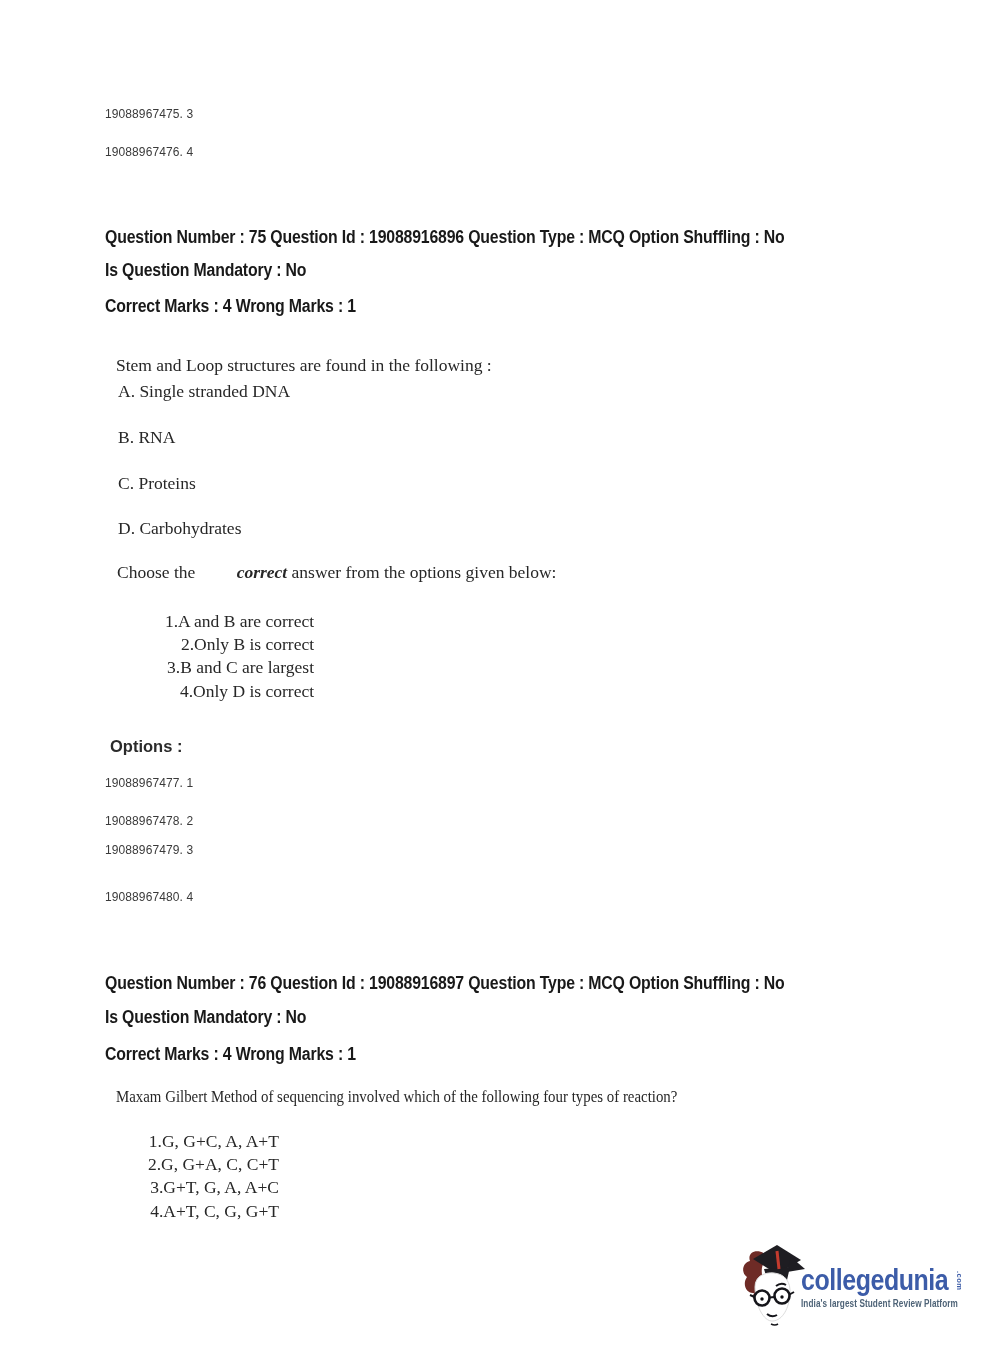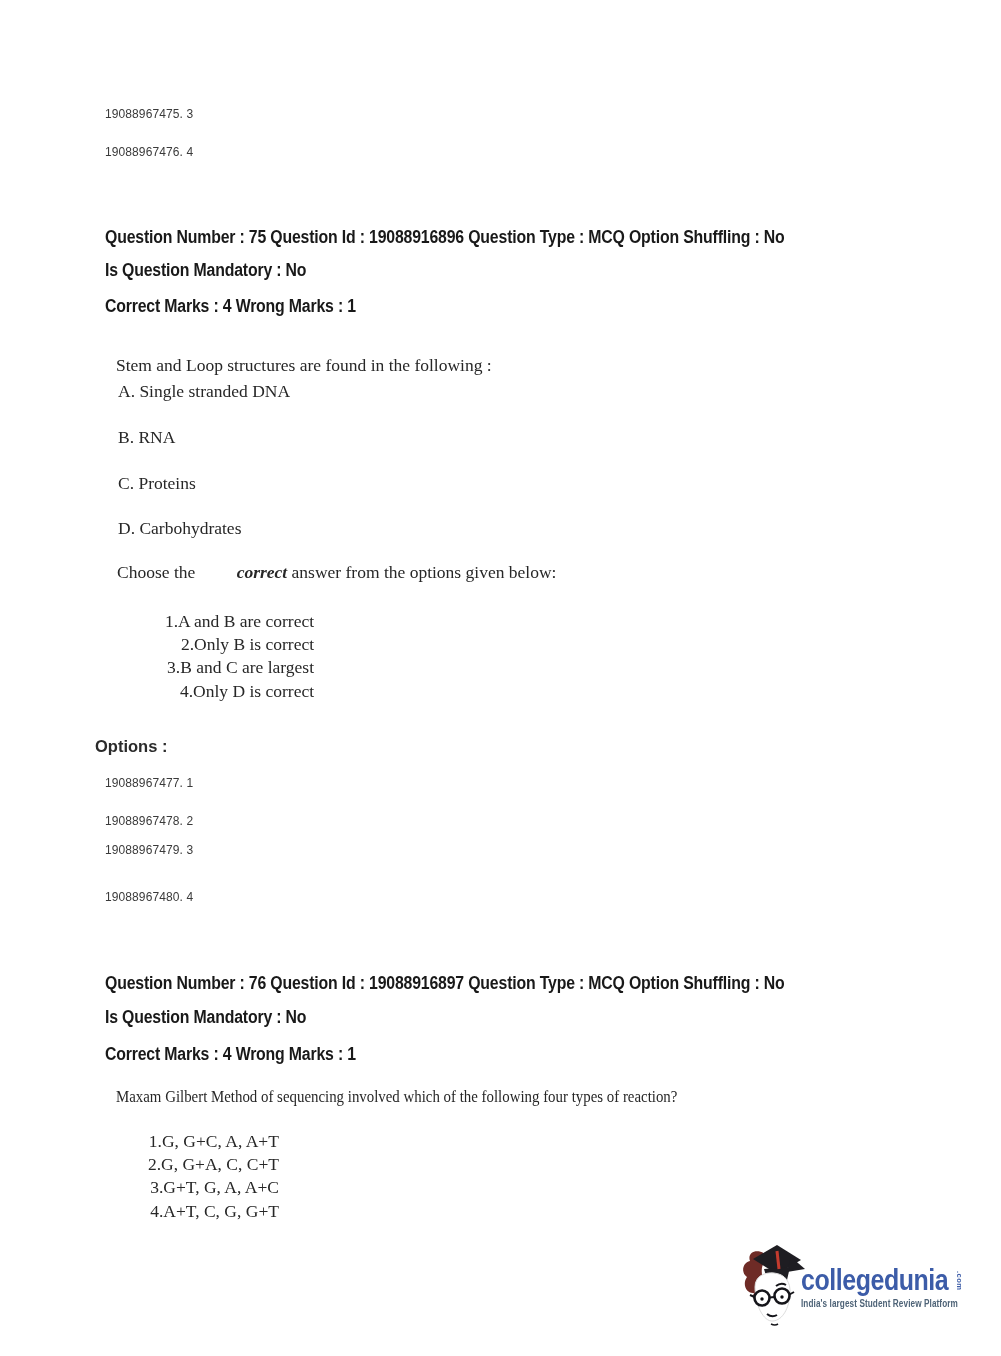--- a/index.html
+++ b/index.html
@@ -48,21 +48,21 @@
     font-size: 17.5px;
     color: #272727;
     line-height: 23.2px;
   }
   .srow { white-space: nowrap; text-align: right; }
   .snum { display: inline-block; width: 30px; }
   .snum-narrow { display: inline-block; width: 28px; }
 
   
   .optlabel {
-    left: 95px;
+    left: 110px;
     font-size: 16.5px;
     font-weight: bold;
     color: #2b2b2b;
   }
 
   
   .brand-text {
     left: 801px; top: 1264px;
     font-size: 29px;
     font-weight: bold;

